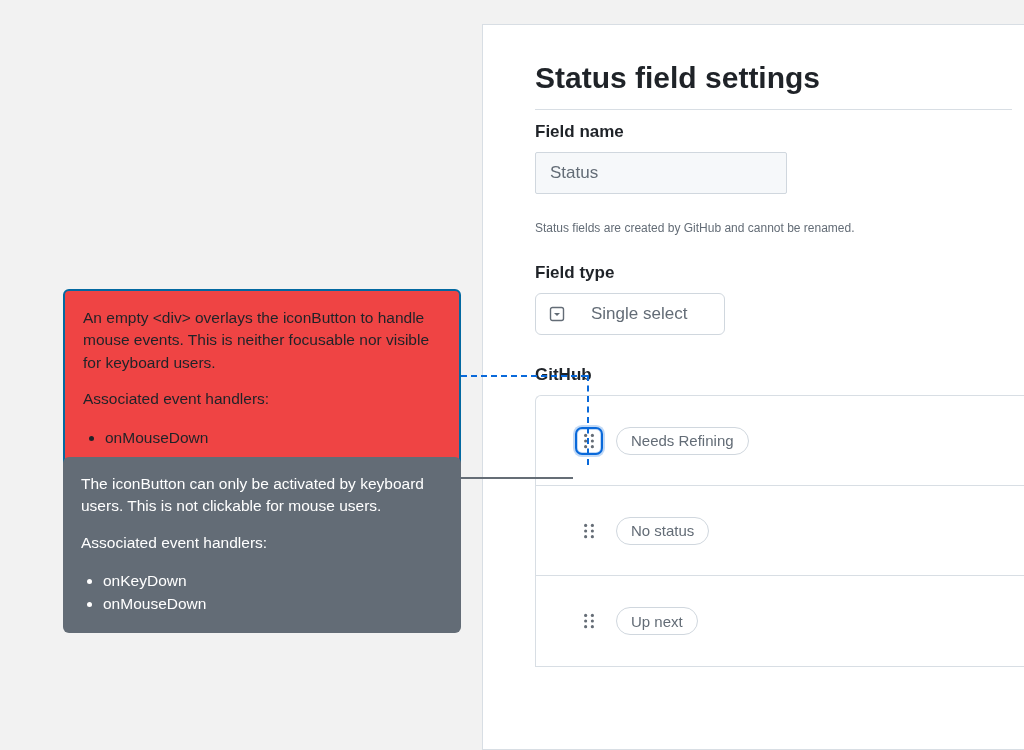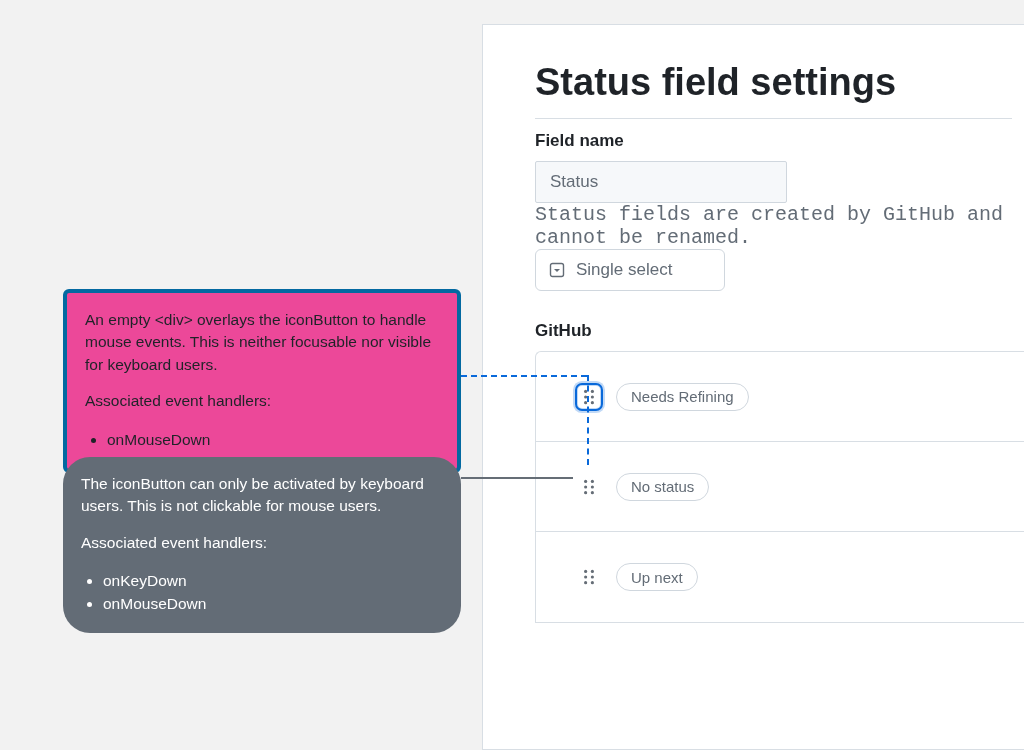--- a/index.html
+++ b/index.html
@@ -18,21 +18,21 @@
       left: 482px;
       top: 24px;
       width: 542px;
       height: 726px;
       background: #ffffff;
       border: 1px solid #d8dee4;
       border-right: none;
       padding: 36px 0 0 52px;
     }
     .panel-title {
-      font-size: 38px;
+      font-size: 30px;
       font-weight: 600;
       color: #1f2328;
       padding-bottom: 14px;
       border-bottom: 1px solid #d8dee4;
       margin-right: 12px;
     }
     .field-label {
       font-size: 17px;
       font-weight: 600;
       color: #1f2328;
@@ -45,35 +45,34 @@
       background: #f6f8fa;
       border: 1px solid #d0d7de;
       border-radius: 2px;
       padding: 0 14px;
       font-size: 17px;
       color: #636c76;
       display: flex;
       align-items: center;
     }
     .helper-text {
-      font-size: 20px;
-      color: #636c76;
-      margin-top: 0;
-      font-family: Liberation Mono, monospace;
+      font-size: 12px;
+      color: #636c76;
+      margin-top: 27px;
     }
     .select-box {
       width: 190px;
       height: 42px;
       border: 1px solid #d0d7de;
       border-radius: 6px;
       background: #ffffff;
       display: flex;
       align-items: center;
       padding: 0 12px;
-      gap: 10px;
+      gap: 25px;
     }
     .select-icon {
       width: 18px;
       height: 18px;
       display: flex;
       align-items: center;
       justify-content: center;
     }
     .select-label {
       font-size: 17px;
@@ -128,30 +127,29 @@
       position: absolute;
       width: 398px;
       border-radius: 6px;
       padding: 16px 18px 18px 18px;
       font-size: 15.5px;
       line-height: 1.45;
     }
     .callout-blue {
       left: 63px;
       top: 289px;
-      background: #ec4899;
-      border: 4px solid #0369a1;
+      background: #ef4444;
+      border: 2px solid #0369a1;
       color: #1f2328;
     }
     .callout-gray {
       left: 63px;
       top: 457px;
       background: #636c76;
       color: #ffffff;
-      border-radius: 27px;
     }
     .callout p { margin-bottom: 14px; }
     .callout p:last-child { margin-bottom: 0; }
     .callout ul {
       list-style: disc;
       padding-left: 22px;
       margin-top: 16px;
     }
     .callout .label { margin-bottom: 2px; }
 
@@ -178,20 +176,21 @@
 
 <div class="settings-panel">
   <h1 class="panel-title">Status field settings</h1>
 
   <div class="field-label">Field name</div>
   <div class="text-input">
     <span>Status</span>
   </div>
   <div class="helper-text">Status fields are created by GitHub and cannot be renamed.</div>
 
+  <div class="field-label" style="margin-top:28px">Field type</div>
   <div class="select-box">
     <span class="select-icon">
       <svg viewBox="0 0 16 16" width="16" height="16" fill="none" stroke="#636c76" stroke-width="1.4">
         <rect x="1.5" y="1.5" width="13" height="13" rx="2"></rect>
         <path d="M5 7 l3 3 l3 -3" fill="#636c76" stroke="none"></path>
       </svg>
     </span>
     <span class="select-label">Single select</span>
   </div>
 

